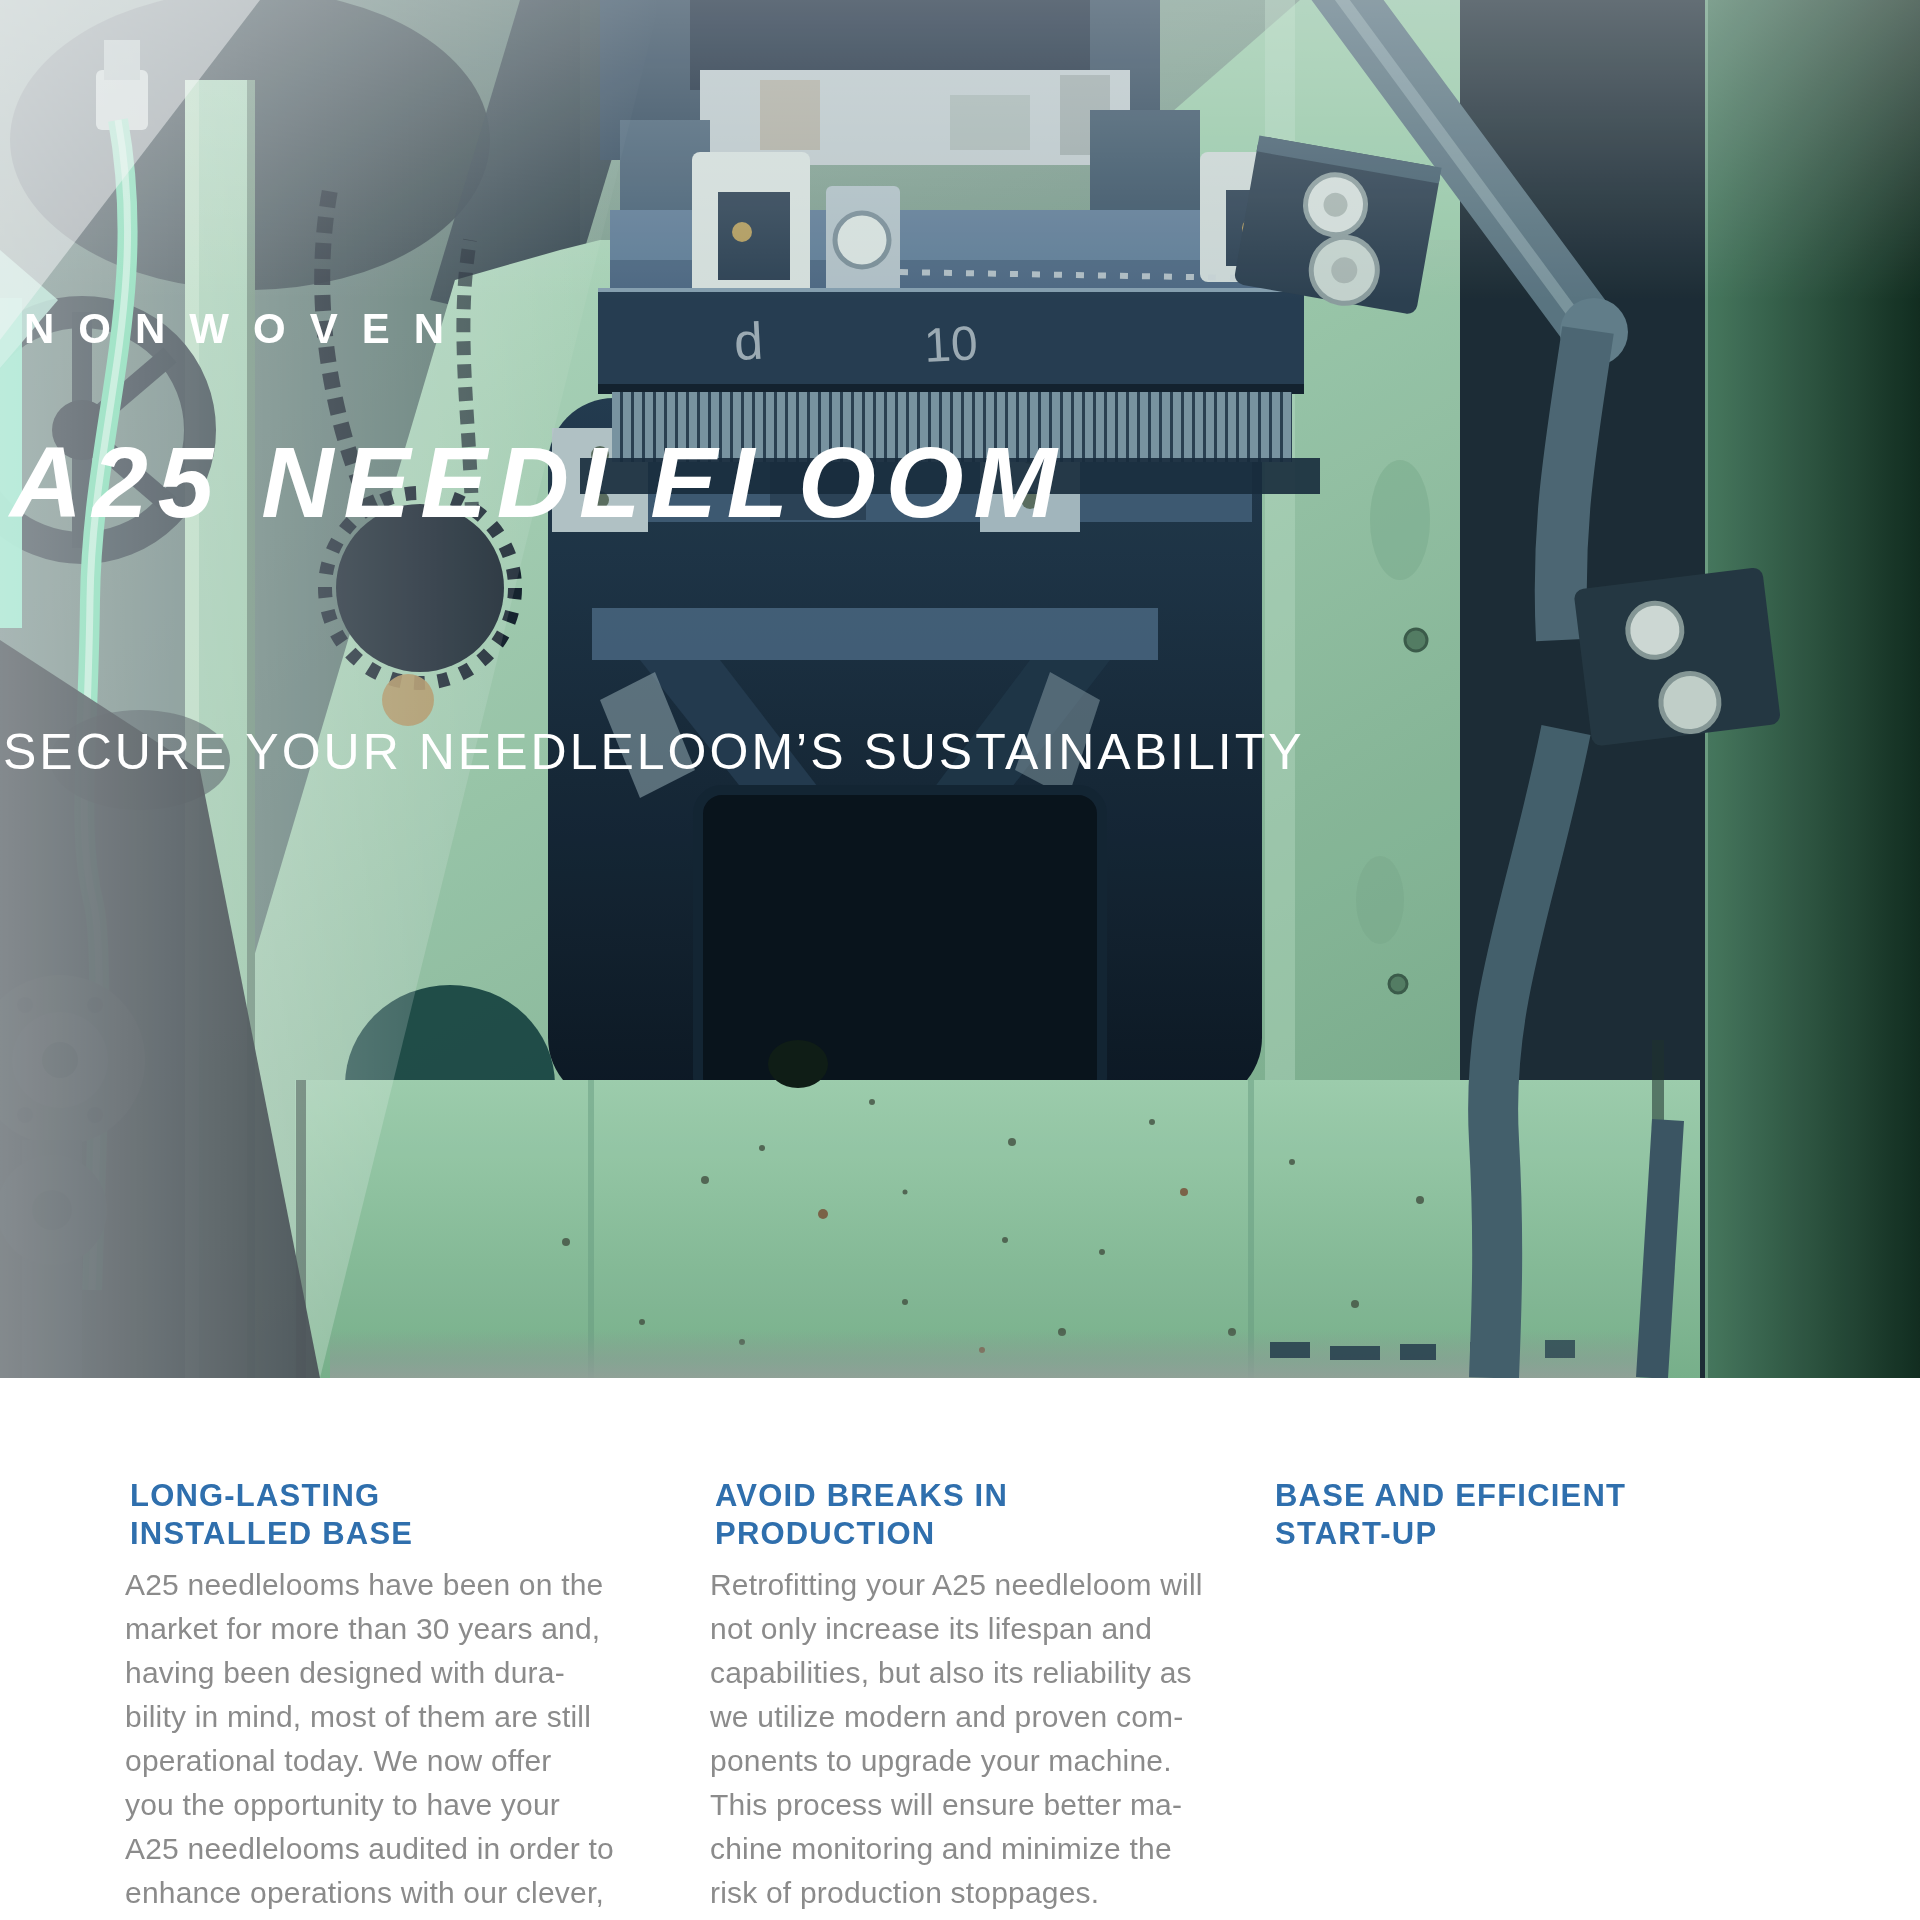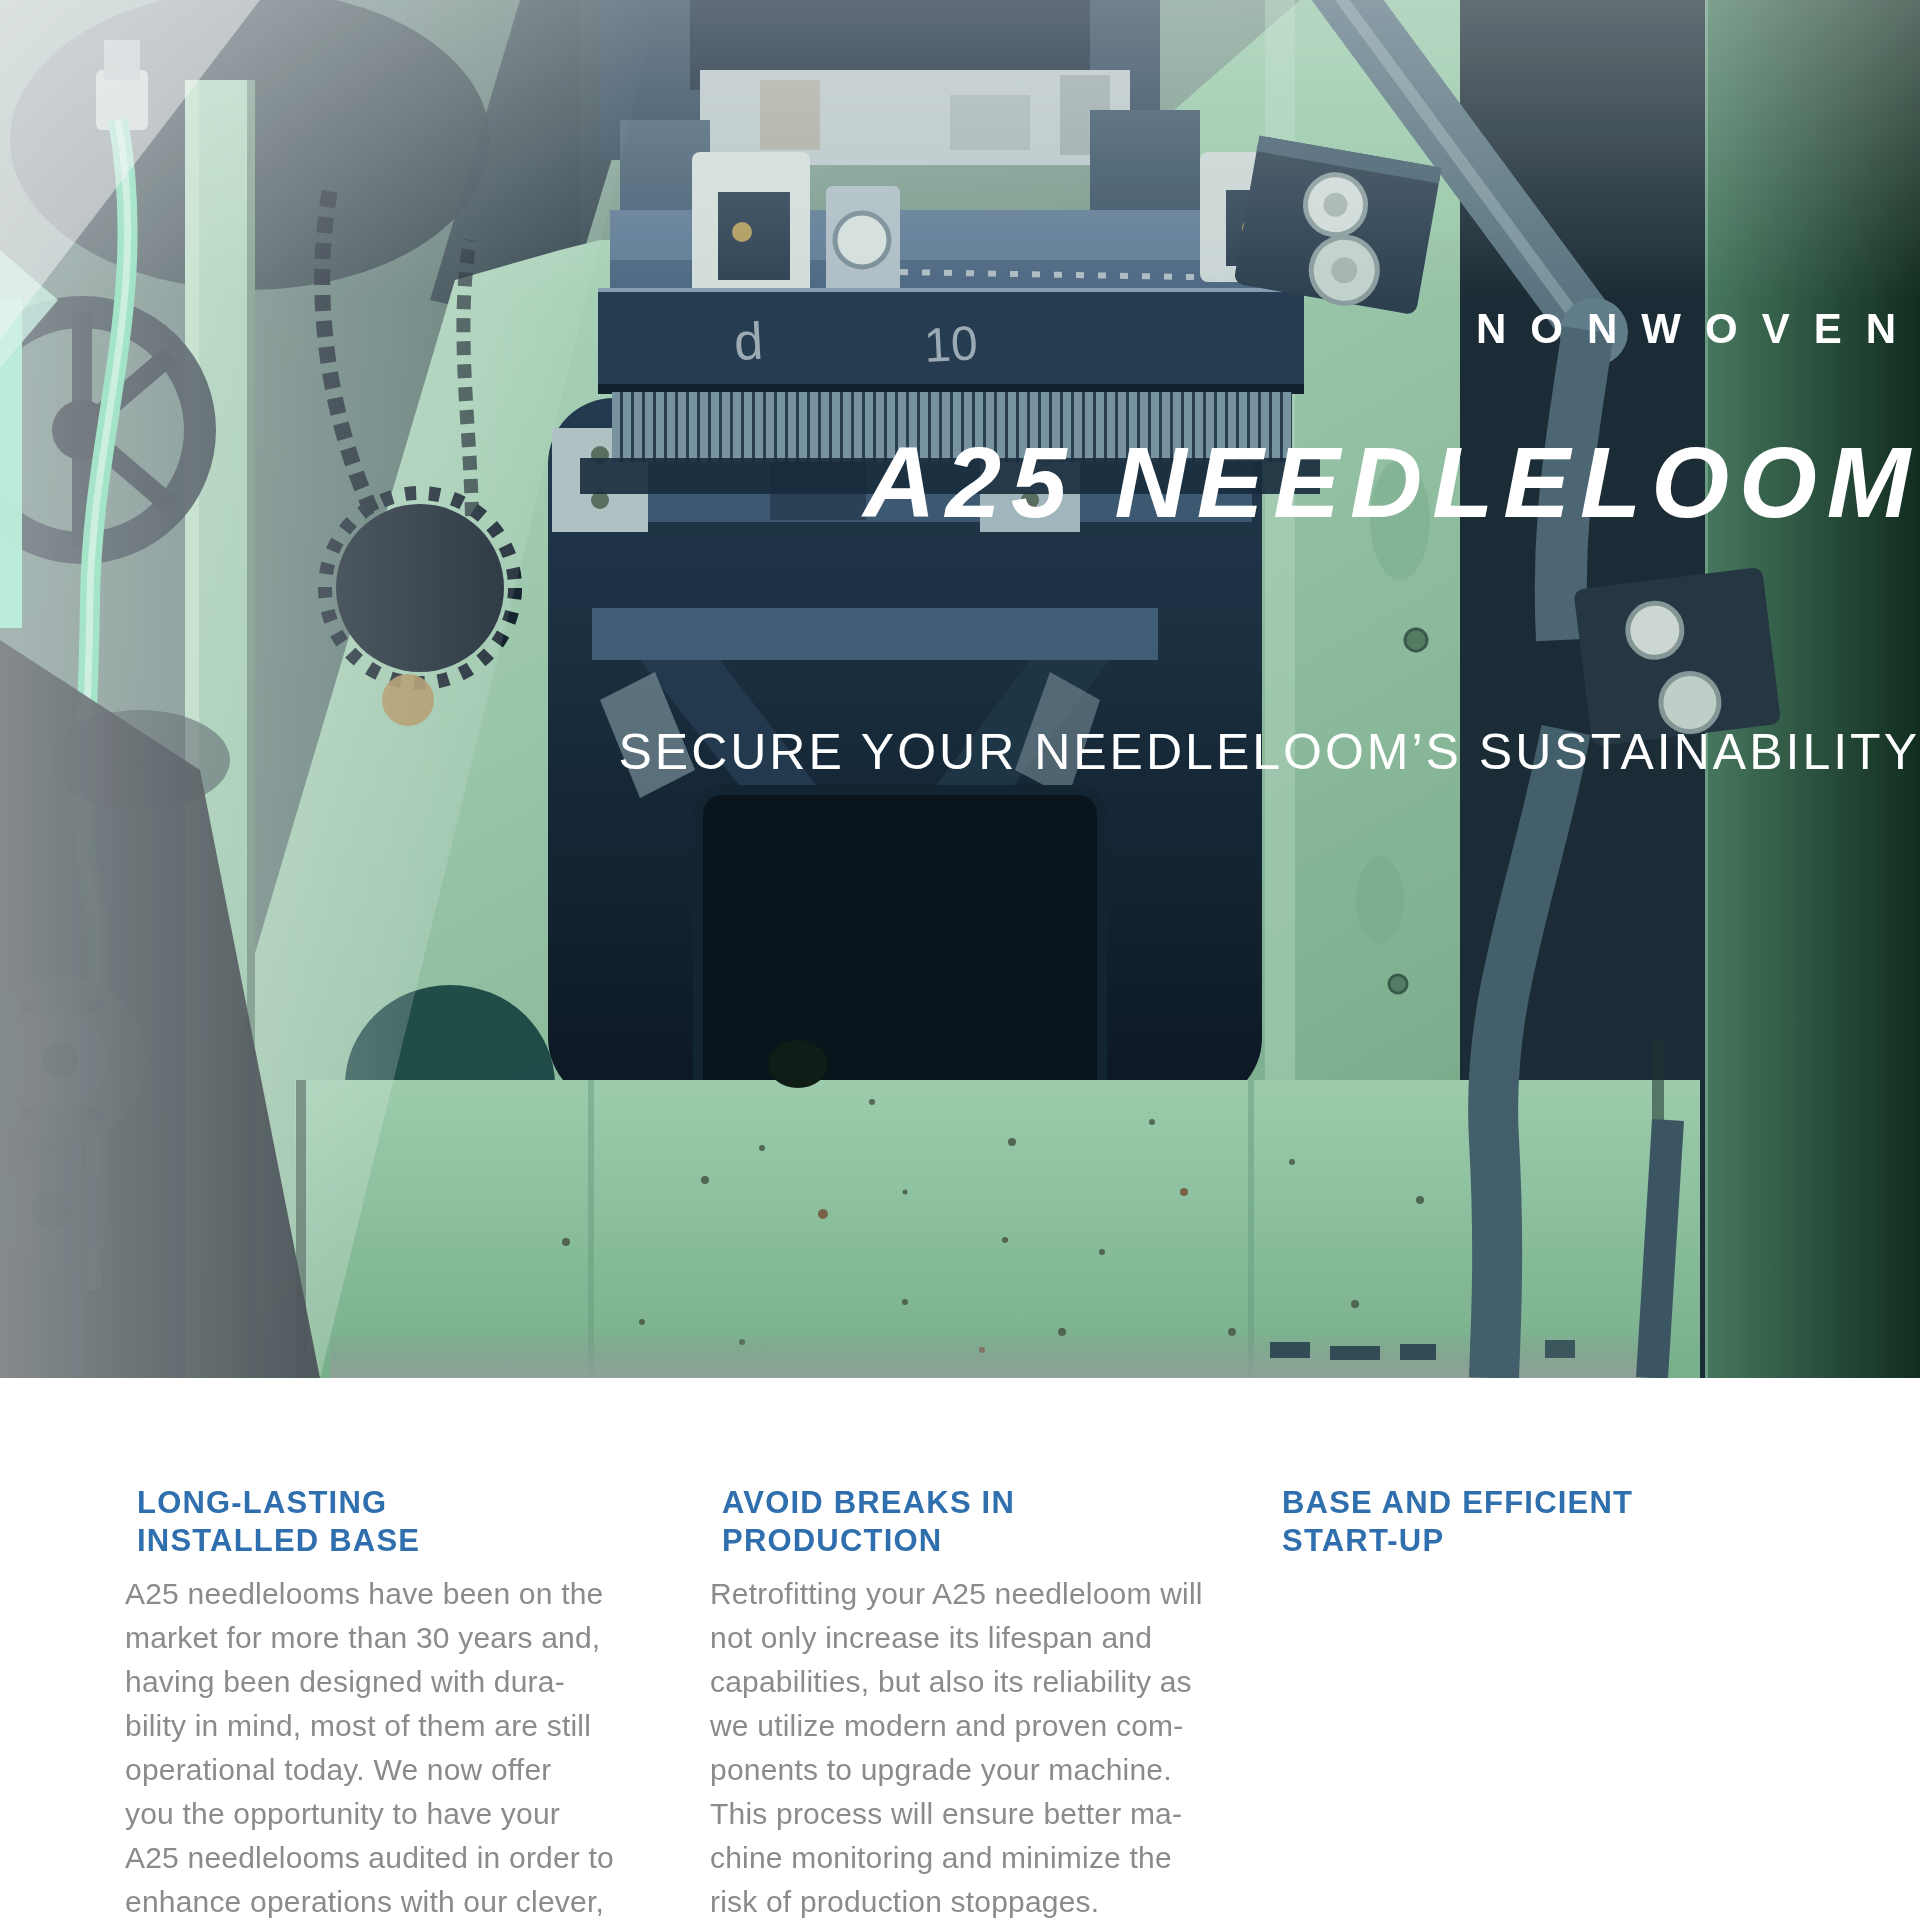--- a/index.html
+++ b/index.html
@@ -2,41 +2,41 @@
 <html><head>
 <meta charset="utf-8">
 <style>
   html,body{margin:0;padding:0;}
   body{
     width:1920px;height:1920px;overflow:hidden;background:#ffffff;
     font-family:"Liberation Sans", sans-serif;position:relative;
   }
   .hero{position:relative;width:1920px;height:1378px;overflow:hidden;background:#6f9586;}
   .hero svg{position:absolute;left:0;top:0;display:block;}
-  .hero-text{position:absolute;left:0;right:0;text-align:right;color:#ffffff;margin:0;}
+  .hero-text{position:absolute;left:0;right:0;text-align:left;color:#ffffff;margin:0;}
   .kicker{
     top:306px;font-size:42px;font-weight:bold;letter-spacing:24px;text-indent:24px;
     line-height:46px;white-space:pre;
   }
   h1.title{
     top:424px;font-size:100px;font-weight:bold;letter-spacing:10px;text-indent:10px;
     line-height:116px;white-space:pre;font-style:italic;
   }
   h1.title span{display:block;}
   .subtitle{
     top:722px;font-size:50px;font-weight:normal;letter-spacing:3px;text-indent:3px;
     line-height:60px;white-space:pre;
   }
   .features{
     position:absolute;left:0;top:1378px;width:1920px;height:542px;background:#ffffff;
     box-sizing:border-box;padding:94px 0 0 125px;
     display:grid;grid-template-columns:585px 560px 1fr;
   }
   .features h3{
-    margin:12px;font-size:31px;line-height:38px;font-weight:bold;letter-spacing:1.2px;
+    margin:5px;font-size:31px;line-height:38px;font-weight:bold;letter-spacing:1.2px;
     color:#2f6fad;white-space:pre;
   }
   .features p{
     margin:10px 0 0 0;font-size:30px;line-height:44px;letter-spacing:0.2px;
     color:#8b8b8b;white-space:pre;
   }
 </style>
 </head>
 <body>
 

